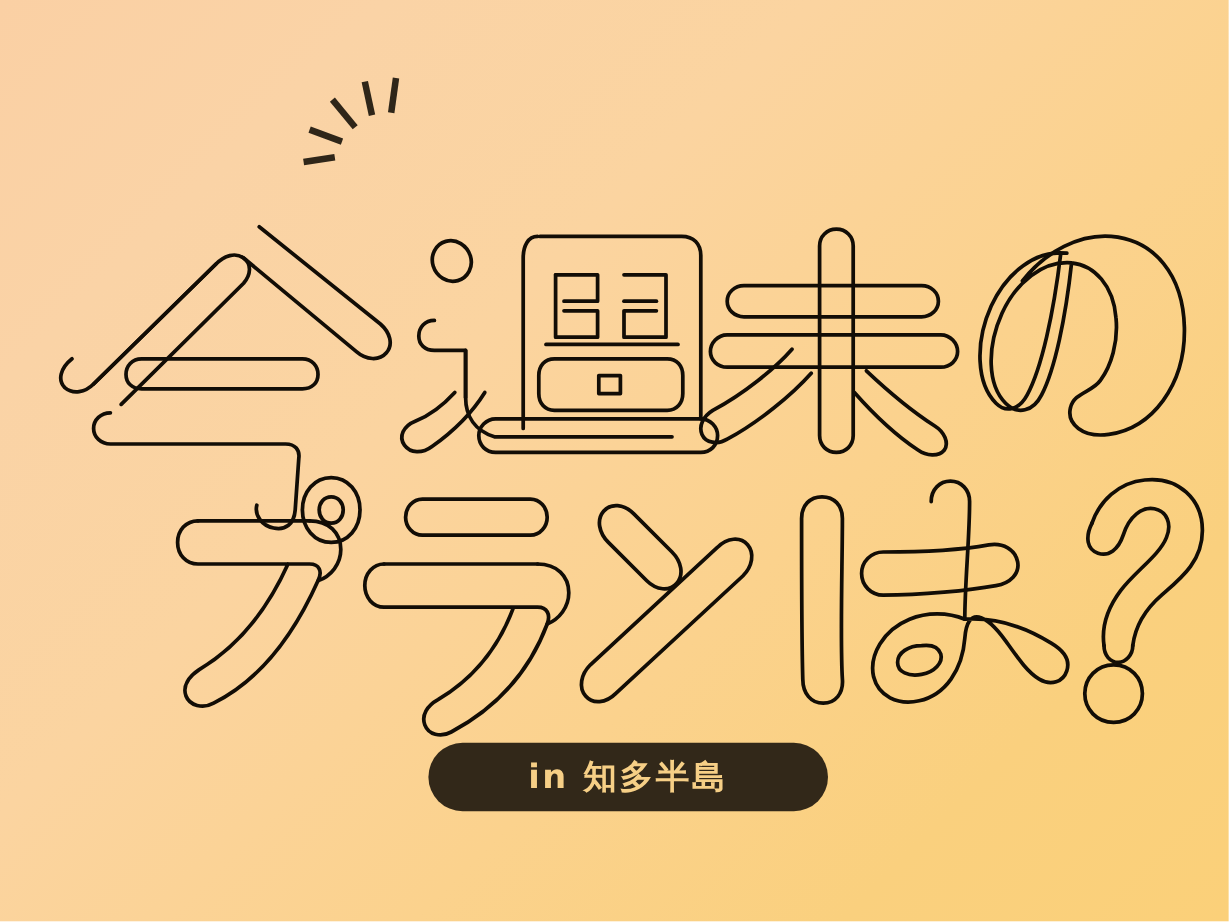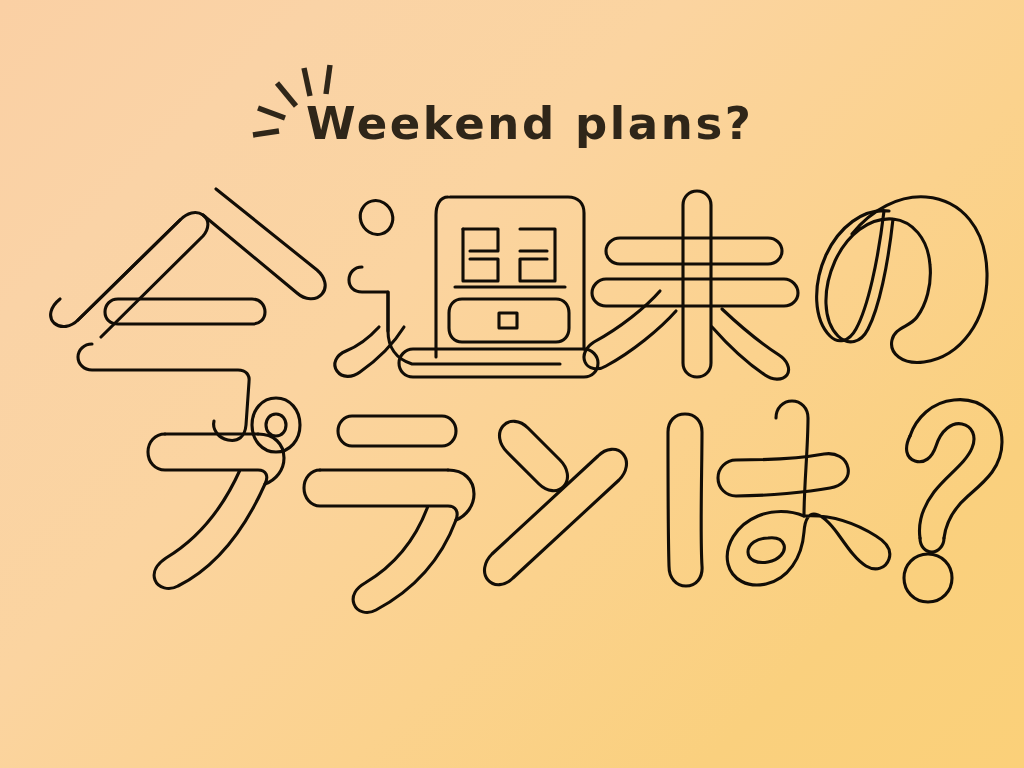--- a/index.html
+++ b/index.html
@@ -100,21 +100,20 @@
       <g stroke="#2f2619" stroke-width="5.4" stroke-linecap="butt" fill="none">
         <line x1="5" y1="83" x2="31" y2="79"></line>
         <line x1="10" y1="56" x2="37" y2="66"></line>
         <line x1="29" y1="31" x2="48" y2="54"></line>
         <line x1="56" y1="16" x2="62" y2="44"></line>
         <line x1="82" y1="13" x2="78" y2="42"></line>
       </g>
     </svg>
   </div>
 
-  <div class="eyebrow">Weekend plans?</div>
 
   <div class="hero-line hero-line-1">
     <svg viewBox="0 0 1024 200" xmlns="http://www.w3.org/2000/svg" aria-hidden="true">
 
       <g class="glyph-outline">
 
         <path d="M60 118
                  C 50 126 48 136 54 142
                  C 61 148 71 146 78 139
                  L 180 39
@@ -401,14 +400,17 @@
 
         <path d="M928 166
                  C 914 166 904 177 904 190
                  C 904 203 914 214 928 214
                  C 942 214 952 203 952 190
                  C 952 177 942 166 928 166 Z"></path>
       </g>
     </svg>
   </div>
 
+  <div class="pill">
+    <span class="pill-text">in 知多半島</span>
+  </div>
 
 </div>
 
 </body></html>

